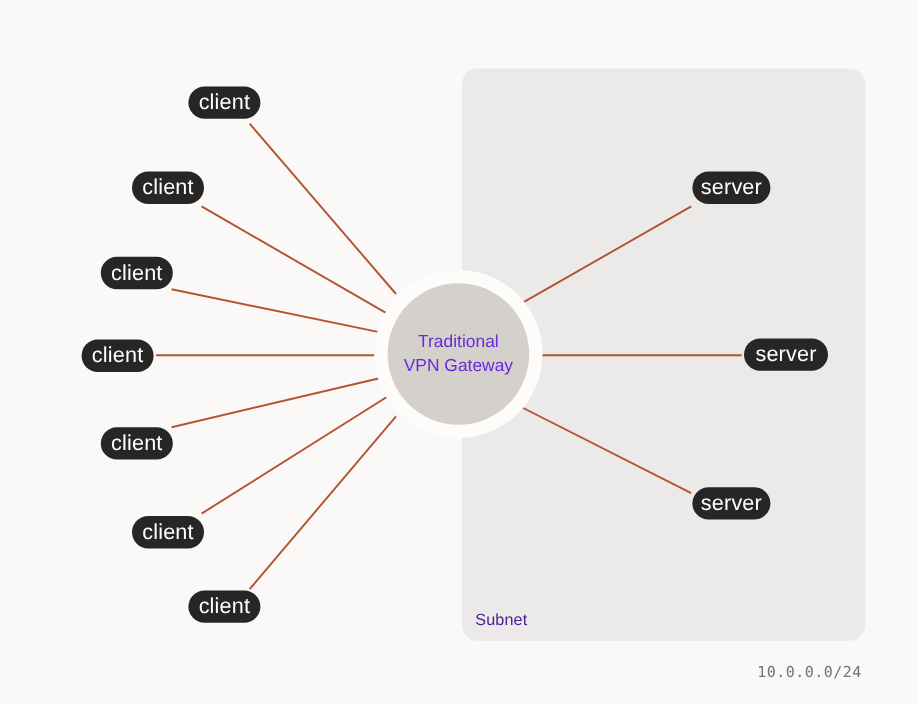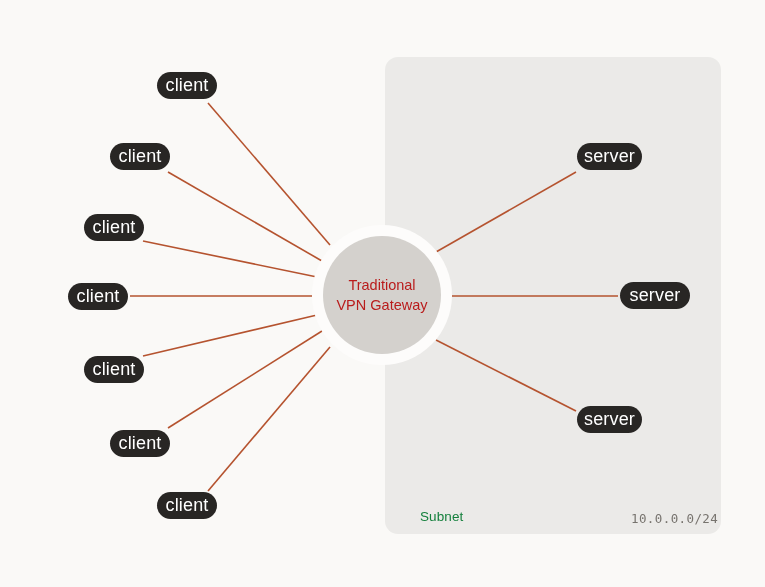--- a/index.html
+++ b/index.html
@@ -38,20 +38,21 @@
     font-size: 13.5px;
     color: #5c5955;
     letter-spacing: 0.1px;
     white-space: nowrap;
   }
   .subnet-caption.cidr {
     font-family: "DejaVu Sans Mono", "Liberation Mono", monospace;
     font-size: 12.5px;
     color: #77736e;
     letter-spacing: 0.4px;
+    margin-top: 41px;
   }
   .gateway-halo {
     position: absolute;
     border-radius: 50%;
     background: #fdfcfb;
   }
   .gateway-circle {
     position: absolute;
     border-radius: 50%;
     background: #d4d1cd;
@@ -95,21 +96,21 @@
       <line x1="168" y1="428" x2="322" y2="331" stroke="#b5532f" stroke-width="1.6" stroke-linecap="butt"></line>
       <line x1="208" y1="491" x2="330" y2="347" stroke="#b5532f" stroke-width="1.6" stroke-linecap="butt"></line>
       <line x1="436" y1="252" x2="576" y2="172" stroke="#b5532f" stroke-width="1.6" stroke-linecap="butt"></line>
       <line x1="452" y1="296" x2="618" y2="296" stroke="#b5532f" stroke-width="1.6" stroke-linecap="butt"></line>
       <line x1="436" y1="340" x2="576" y2="411" stroke="#b5532f" stroke-width="1.6" stroke-linecap="butt"></line>
     </svg>
 
   <div class="gateway-halo" style="left: 312px; top: 225px; width: 140px; height: 140px; background: rgb(253, 252, 251);"></div>
 
   <div class="gateway-circle" style="left: 323px; top: 236px; width: 118px; height: 118px; background: rgb(212, 209, 205);">
-    <div class="gateway-label" style="color: #b91c1c;">Traditional
+    <div class="gateway-label" style="color: #6d28d9;">Traditional
 VPN Gateway</div>
   </div>
 
   <div id="client-nodes">
       <div class="node-pill" style="left: 157px; top: 72px; width: 60px; height: 27px; background: rgb(40, 38, 36); color: rgb(255, 255, 255);">
         <span>client</span>
       </div>
       <div class="node-pill" style="left: 110px; top: 143px; width: 60px; height: 27px; background: rgb(40, 38, 36); color: rgb(255, 255, 255);">
         <span>client</span>
       </div>
@@ -134,16 +135,16 @@
         <span>server</span>
       </div>
       <div class="node-pill" style="left: 620px; top: 282px; width: 70px; height: 27px; background: rgb(40, 38, 36); color: rgb(255, 255, 255);">
         <span>server</span>
       </div>
       <div class="node-pill" style="left: 577px; top: 406px; width: 65px; height: 27px; background: rgb(40, 38, 36); color: rgb(255, 255, 255);">
         <span>server</span>
       </div>
     </div>
 
-  <div class="subnet-caption" style="left: 420px; top: 509px; color: #15803d;">Subnet</div>
+  <div class="subnet-caption" style="left: 396px; top: 509px; color: #4c1d95;">Subnet</div>
   <div class="subnet-caption cidr" style="left: 631px; top: 511px; color: rgb(119, 115, 110);">10.0.0.0/24</div>
 
 </div>
 
 </body></html>

